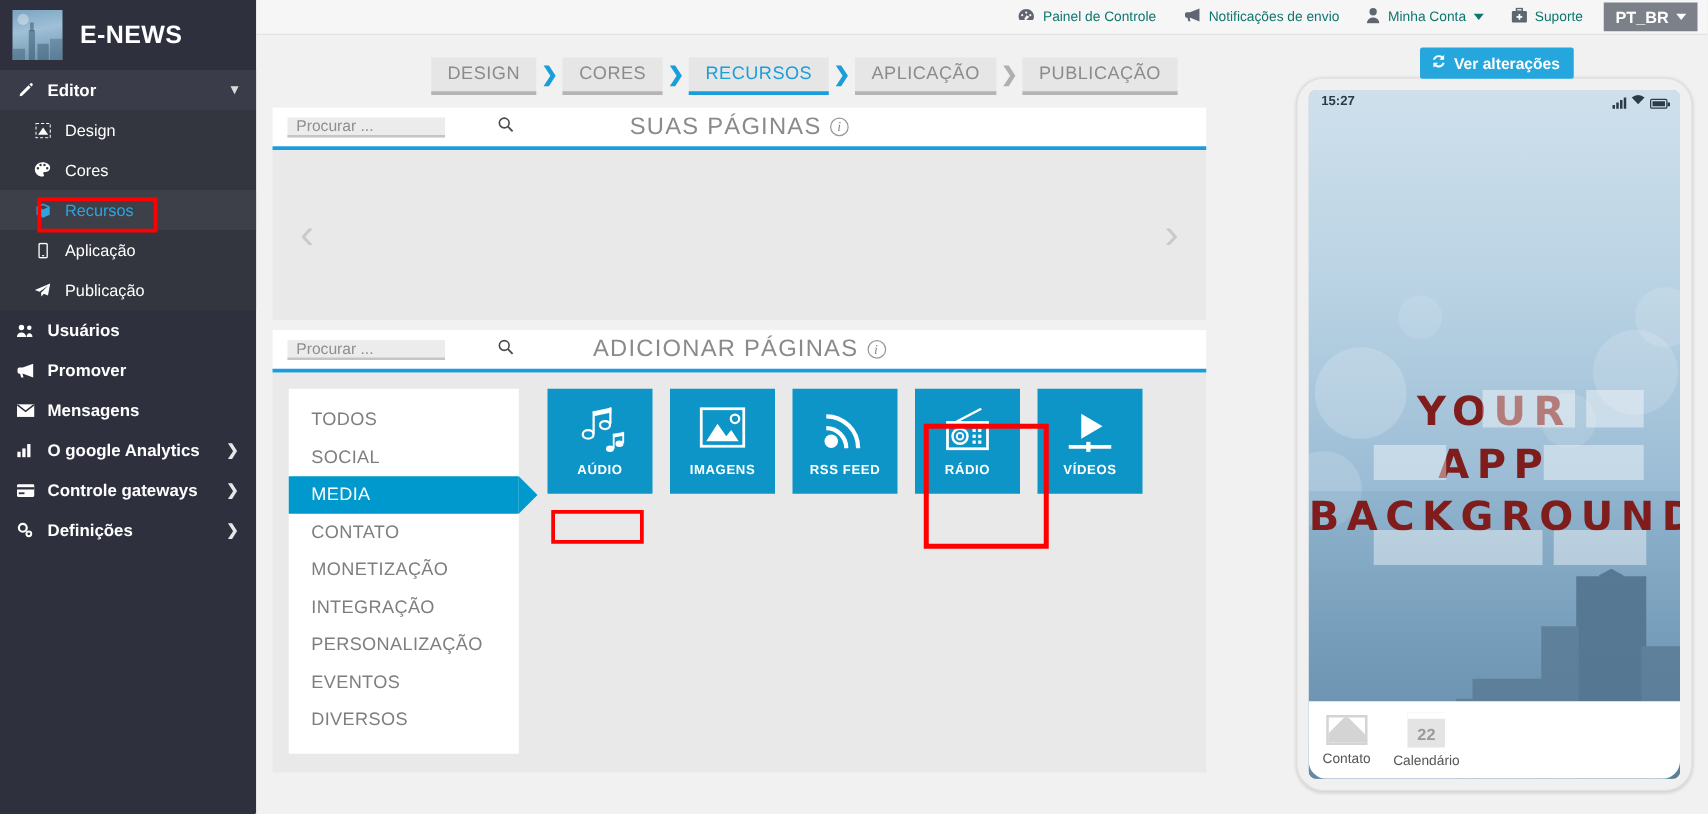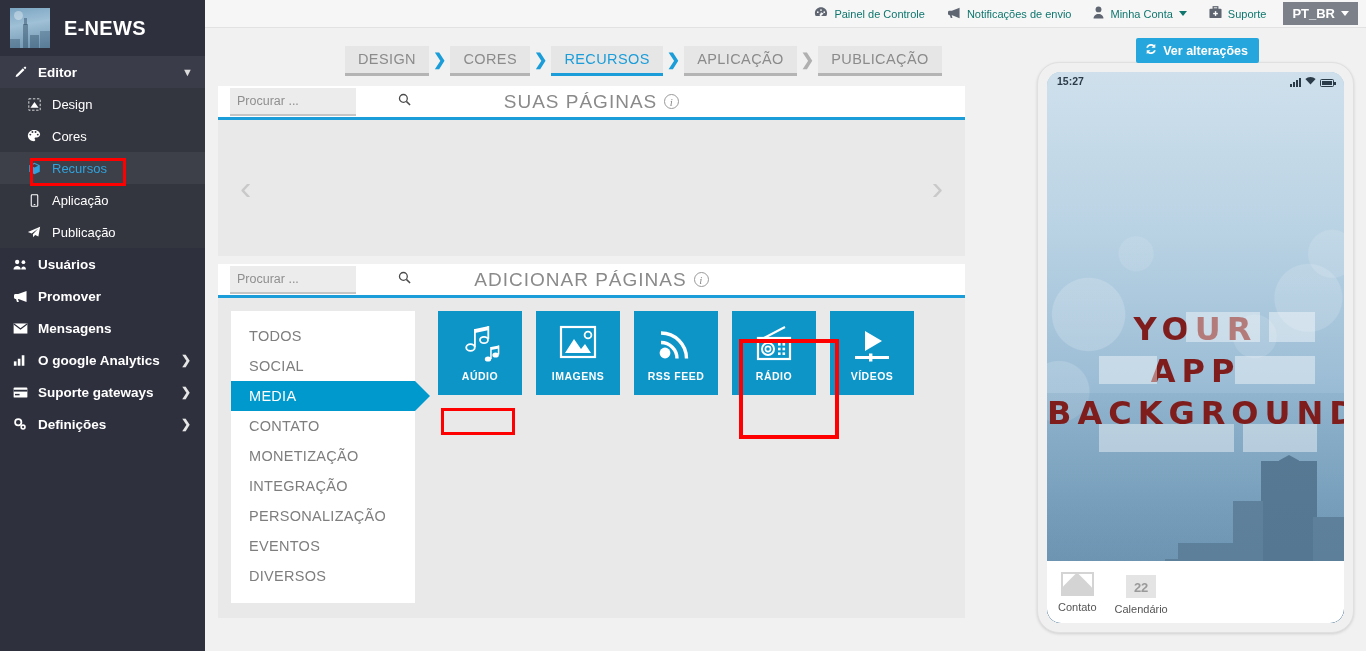--- a/index.html
+++ b/index.html
@@ -139,21 +139,21 @@
     display:flex; align-items:center; justify-content:center; gap:7px;
   }
   .info-i {
     width:15px;height:15px;border-radius:50%;border:1.4px solid #9a9a9a;
     font-size:11px; color:#8a8a8a; display:inline-flex;align-items:center;
     justify-content:center; font-family:"Liberation Serif", serif; font-style:italic;
     cursor:pointer;
   }
   .searchbox {
     position:relative; z-index:2; margin-left:12px;
-    width:126px; height:28px; background:#ececec;
+    width:126px; height:16px; background:#ececec;
     border-bottom:2px solid #c5c5c5;
     display:flex; align-items:center; padding: 0 7px;
   }
   .searchbox input {
     border:0; background:transparent; outline:none; flex:1;
     font-size:12.5px; color:#6e6e6e; font-family:"Liberation Sans", sans-serif;
   }
   .searchbox input::placeholder { color:#8f8f8f; }
   .s-ico { color:#4a4a4a; font-size:13px; }
 
@@ -211,21 +211,21 @@
   
   #phone {
     position:absolute; left:1037px; top:62px;
     width:317px; height:571px;
     background:#f0f0f0; border-radius:22px;
     border:1px solid #e0e0e0;
     box-shadow: 0 1px 3px rgba(0,0,0,.14);
     padding:9px;
   }
   #phone-screen {
-    width:100%; height:100%; border-radius:14px; overflow:hidden;
+    width:100%; height:100%; border-radius:6px; overflow:hidden;
     position:relative; background:#9cc0d8;padding-left:36px;
   }
   .ph-bg {
     position:absolute; inset:0;
     background:
       radial-gradient(circle at 14% 44%, rgba(255,255,255,.18) 0 9%, transparent 9.3%),
       radial-gradient(circle at 4% 58%, rgba(255,255,255,.16) 0 7%, transparent 7.3%),
       radial-gradient(circle at 88% 41%, rgba(255,255,255,.15) 0 8%, transparent 8.3%),
       radial-gradient(circle at 70% 48%, rgba(255,255,255,.12) 0 6%, transparent 6.3%),
       radial-gradient(circle at 96% 33%, rgba(255,255,255,.13) 0 5%, transparent 5.3%),
@@ -387,21 +387,21 @@
     <span class="chev-r">❯</span>
   </div>
   <div class="nav-item top">
     <span class="nav-ico">
       <svg width="15" height="11" viewBox="0 0 16 12">
           <rect x="0.5" y="0.5" width="15" height="11" rx="1" fill="#fff"></rect>
           <rect x="0.5" y="3" width="15" height="2" fill="#2e303d"></rect>
           <rect x="2" y="7.5" width="5" height="1.6" fill="#2e303d"></rect>
         </svg>
     </span>
-    <span>Suporte gateways</span>
+    <span>Controle gateways</span>
     <span class="chev-r">❯</span>
   </div>
   <div class="nav-item top">
     <span class="nav-ico">
       <svg width="14" height="14" viewBox="0 0 16 16">
           <circle cx="6" cy="6" r="3.6" fill="none" stroke="#fff" stroke-width="2"></circle>
           <circle cx="11.5" cy="11.5" r="2.2" fill="none" stroke="#fff" stroke-width="1.8"></circle>
         </svg>
     </span>
     <span>Definições</span>

